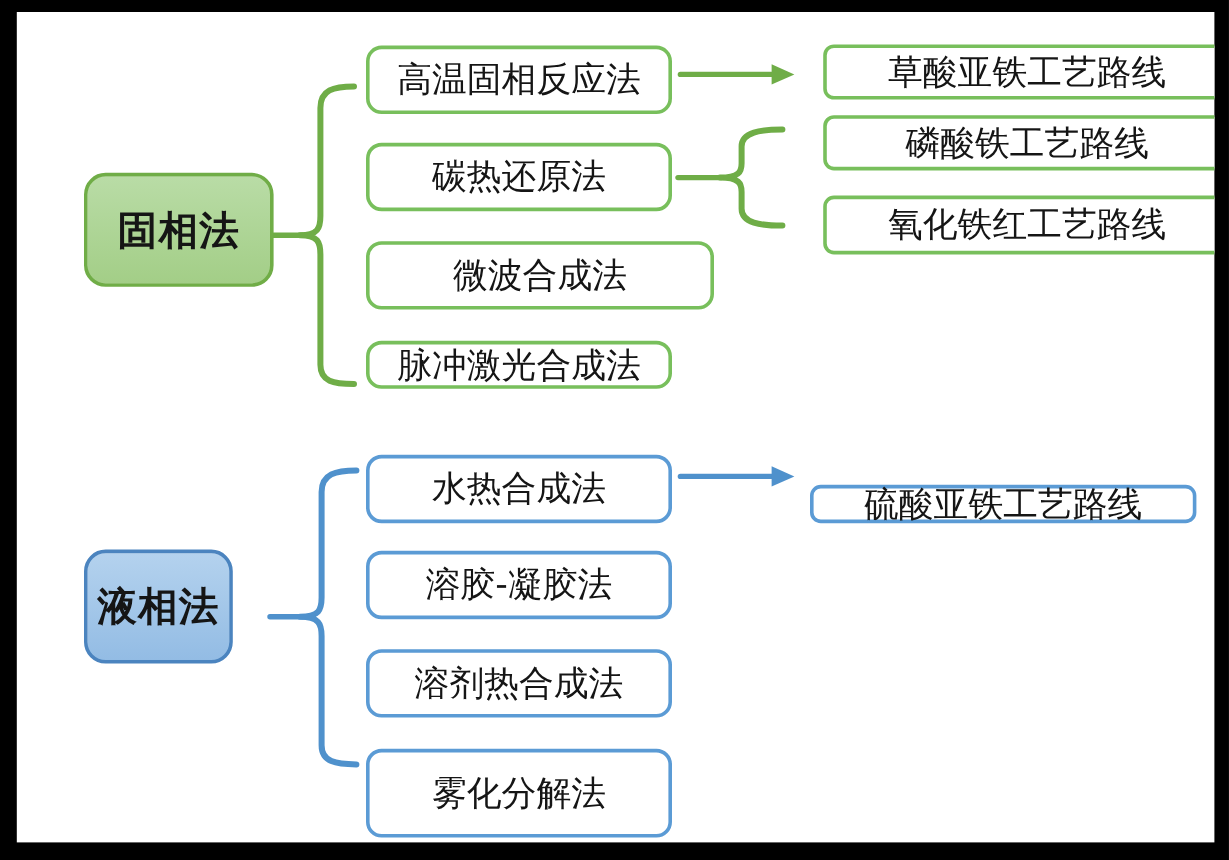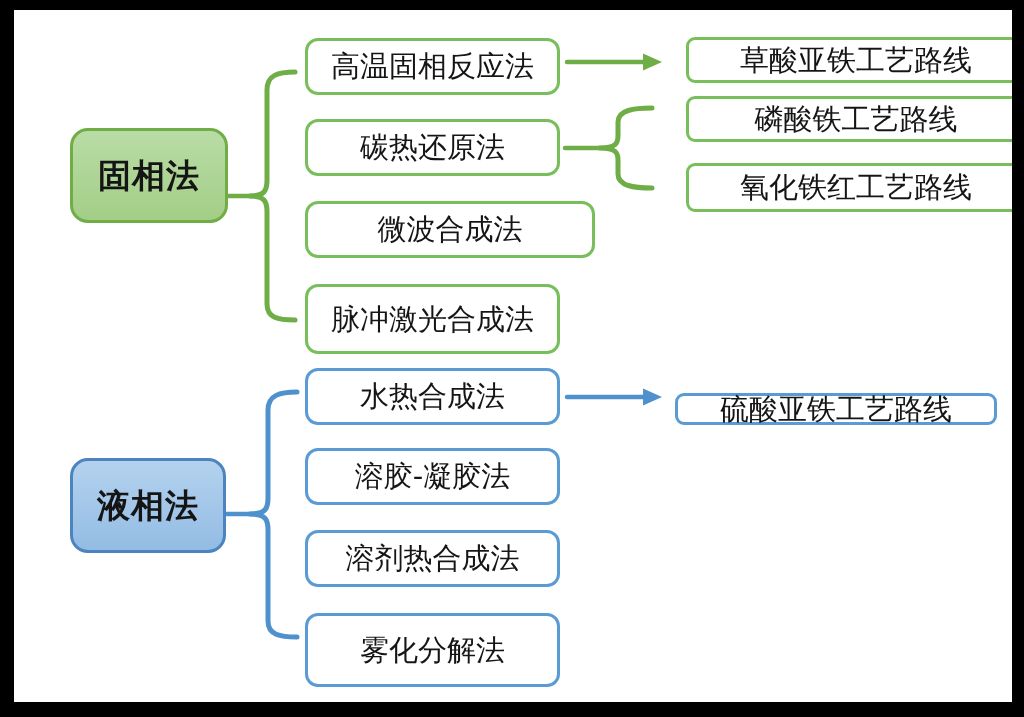--- a/index.html
+++ b/index.html
@@ -29,21 +29,21 @@
     background: linear-gradient(180deg, #b9dca6 0%, #a3ce87 100%);
     border: 3px solid #70ad47;
   }
   .root-blue {
     background: linear-gradient(180deg, #b4d2ee 0%, #93bce4 100%);
     border: 3px solid #4b84bf;
   }
   .method { font-size: 29px; border-radius: 13px; border: 3px solid; }
   .route  { font-size: 29px; border-radius: 9px;  border: 3px solid; }
   .g { border-color: #78bf5c; }
-  .b { border-color: #5b9bd5; }
+  .b { border-color: #5b9bd5; margin-top: 11px; }
 </style>
 </head>
 <body>
 
 <div class="stage">
   <div class="canvas">
 
     <svg class="overlay" width="998" height="692" viewBox="0 0 998 692">
 
       <path fill="none" stroke-width="5" stroke-linecap="round" stroke-linejoin="round" d="M 281 62 C 264 62 253 65 253 80 L 253 170 C 253 180 251 186 236 186 C 251 186 253 192 253 202 L 253 294 C 253 308 264 310 281 310" stroke="#6fad47"></path>
@@ -55,32 +55,32 @@
       <path fill="none" stroke-width="5" stroke-linecap="round" stroke-linejoin="round" d="M 638 98 C 620 98 604 100 604 112 L 604 126 C 604 133 602 138 586 138 C 602 138 604 143 604 150 L 604 164 C 604 176 620 178 638 178" stroke="#6fad47"></path>
       <path fill="none" stroke-width="4.5" stroke-linecap="round" d="M 551 138 L 587 138" stroke="#6fad47"></path>
 
       <path fill="none" stroke-width="5" stroke-linecap="round" stroke-linejoin="round" d="M 283 382 C 266 382 254 385 254 400 L 254 488 C 254 498 252 504 236 504 C 252 504 254 510 254 520 L 254 611 C 254 625 266 627 283 627" stroke="#4f91cc"></path>
       <path fill="none" stroke-width="4.5" stroke-linecap="round" d="M 211 504 L 238 504" stroke="#4f91cc"></path>
 
       <path fill="none" stroke-width="4.5" stroke-linecap="round" d="M 553 387 L 629 387" stroke="#4f91cc"></path>
       <polygon stroke="none" points="629,378.5 648,387 629,395.5" fill="#4f91cc"></polygon>
     </svg>
 
-    <div class="box root root-green" style="left:56px; top:118px; width:158px; height:95px;">固相法</div>
+    <div class="box root root-green" style="left:56px; top:134px; width:158px; height:95px;">固相法</div>
 
     <div class="box method g" style="left:291px; top:28px; width:255px; height:57px;">高温固相反应法</div>
     <div class="box method g" style="left:291px; top:109px; width:255px; height:57px;">碳热还原法</div>
     <div class="box method g" style="left:291px; top:191px; width:290px; height:57px;">微波合成法</div>
-    <div class="box method g" style="left:291px; top:274px; width:255px; height:70px;">脉冲激光合成法</div>
+    <div class="box method g" style="left:291px; top:274px; width:255px; height:40px;">脉冲激光合成法</div>
 
     <div class="box route g" style="left:672px; top:27px; width:340px; height:46px;">草酸亚铁工艺路线</div>
     <div class="box route g" style="left:672px; top:86px; width:340px; height:46px;">磷酸铁工艺路线</div>
     <div class="box route g" style="left:672px; top:153px; width:340px; height:49px;">氧化铁红工艺路线</div>
 
-    <div class="box root root-blue" style="left:56px; top:448px; width:156px; height:95px;">液相法</div>
+    <div class="box root root-blue" style="left:56px; top:448px; width:124px; height:95px;">液相法</div>
 
     <div class="box method b" style="left:291px; top:358px; width:255px; height:57px;">水热合成法</div>
     <div class="box method b" style="left:291px; top:438px; width:255px; height:57px;">溶胶-凝胶法</div>
     <div class="box method b" style="left:291px; top:520px; width:255px; height:57px;">溶剂热合成法</div>
     <div class="box method b" style="left:291px; top:603px; width:255px; height:74px;">雾化分解法</div>
 
     <div class="box route b" style="left:661px; top:383px; width:322px; height:32px;">硫酸亚铁工艺路线</div>
 
   </div>
 </div>

